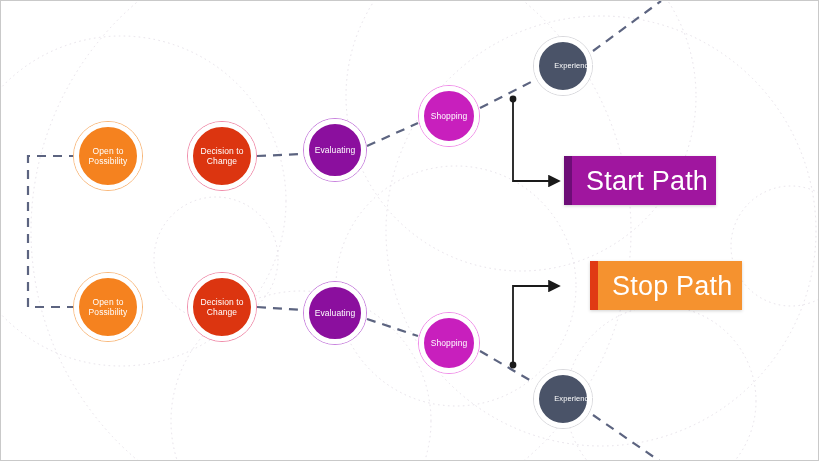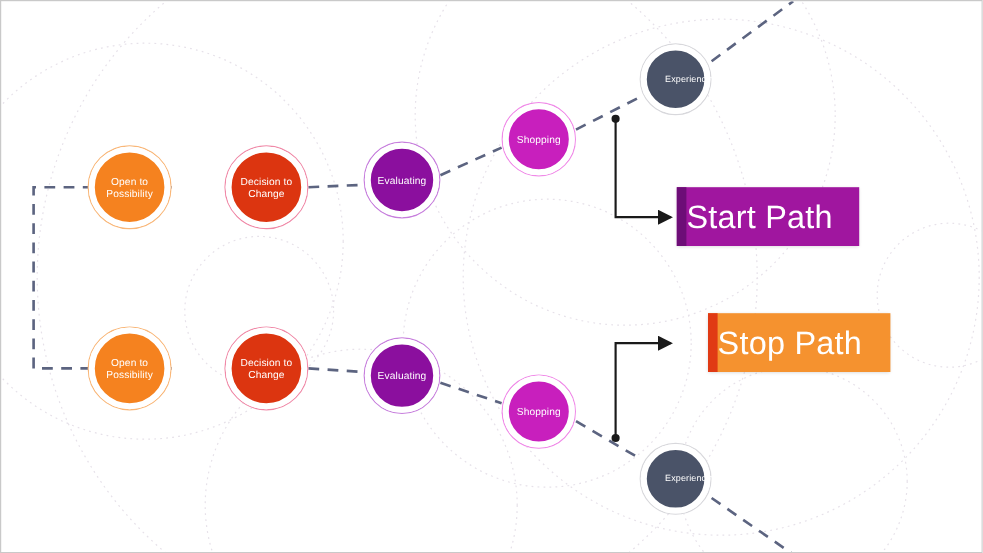--- a/index.html
+++ b/index.html
@@ -69,21 +69,21 @@
   .callout .stripe{
     width:8px;
     height:100%;
     flex:0 0 8px;
   }
   .callout .ctext{
     color:#ffffff;
     font-size:27px;
     line-height:30px;
     font-weight:300;
-    padding-left:0;
+    padding-left:14px;
     letter-spacing:.2px;
     white-space:nowrap;
   }
 </style>
 </head>
 <body>
 
 <div id="stage">
 
   <svg id="bg-svg" viewBox="0 0 819 461" xmlns="http://www.w3.org/2000/svg">

